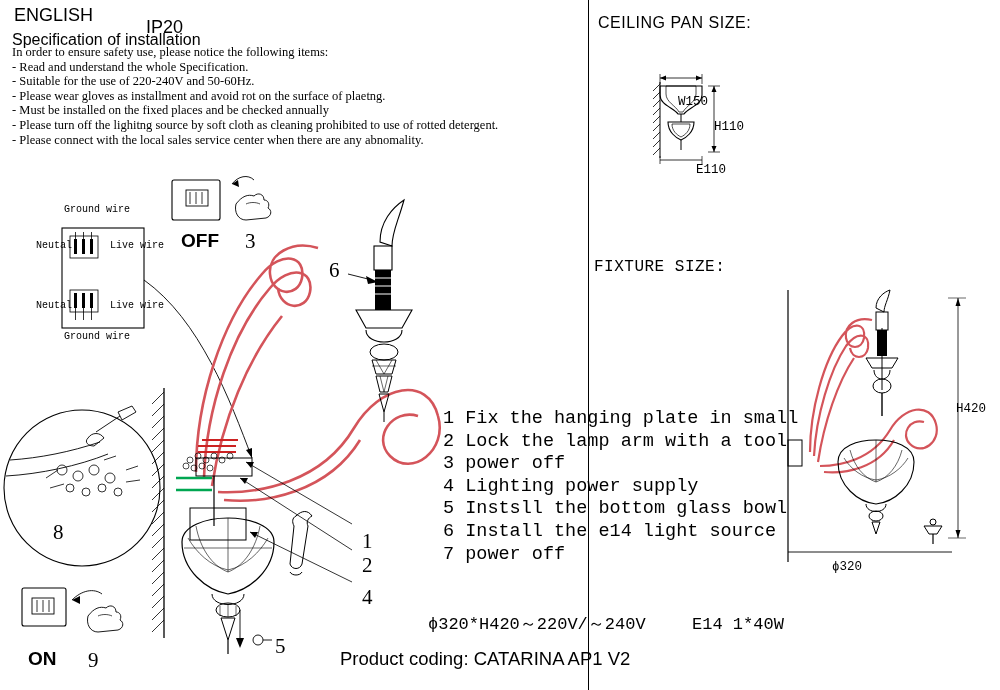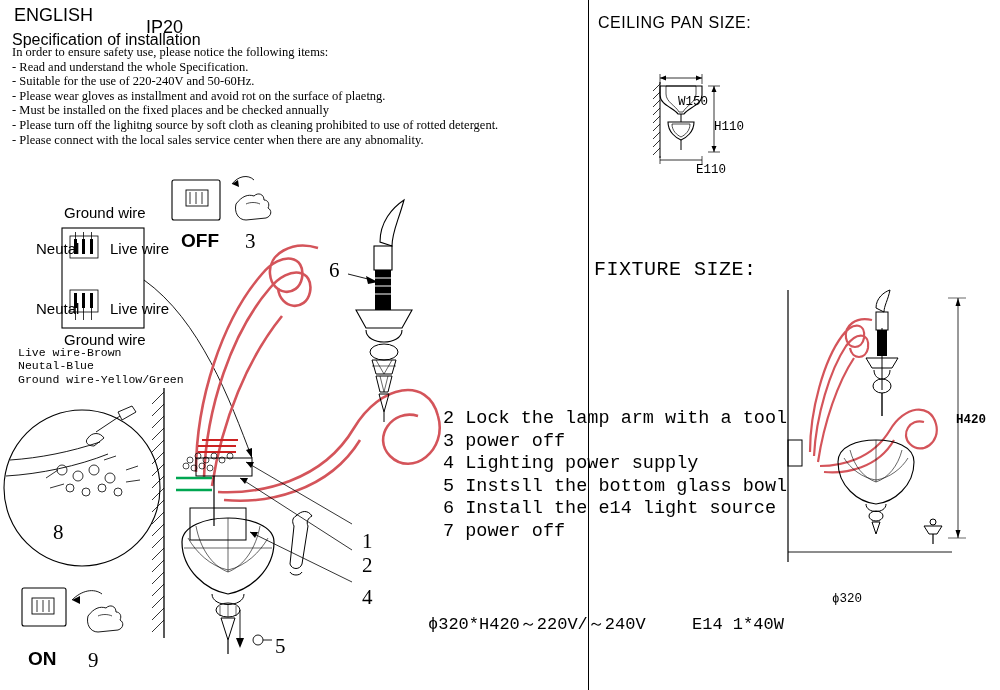--- a/index.html
+++ b/index.html
@@ -55,39 +55,39 @@
 
   
   #ceiling-pan-title {
     left: 598px; top: 14px;
     font-size: 16px;
     font-family: Liberation Sans, sans-serif;
     letter-spacing: .5px;
   }
   #fixture-size-title {
     left: 594px; top: 258px;
-    font-size: 20px;
+    font-size: 16px;
     font-family: "Liberation Mono", monospace;
     letter-spacing: .5px;
   }
 
   
   #ceiling-pan-draw { left: 640px; top: 60px; }
   .dim-label {
     font-family: "Liberation Mono", monospace;
     font-size: 12.5px;
   }
   #pan-w { left: 678px; top: 71px; margin-top: 24px; }
   #pan-h { left: 714px; top: 120px; }
   #pan-e { left: 668px; top: 163px; margin-left: 28px; }
 
   
   #fixture-draw { left: 780px; top: 290px; }
-  #fix-h { left: 956px; top: 413px; font-weight: bold; }
-  #fix-d { left: 832px; top: 592px; }
+  #fix-h { left: 956px; top: 402px; }
+  #fix-d { left: 832px; top: 560px; }
 
   
   #steps {
     left: 443px; top: 408px;
     font-size: 18.5px;
     font-family: "Liberation Mono", monospace;
     line-height: 22.6px;
   }
   #steps div { white-space: nowrap; }
 
@@ -100,22 +100,22 @@
   }
   #spec-line .gap { display:inline-block; width: 26px; }
   #product-coding {
     left: 340px; top: 648px;
     font-size: 18.5px;
     font-family: "Liberation Sans", sans-serif;
   }
 
   
   .wire-lbl {
-    font-family: Liberation Sans, sans-serif;
-    font-size: 15px;
+    font-family: Liberation Mono, monospace;
+    font-size: 10px;
     white-space: nowrap;
   }
   #lbl-ground-top { left: 64px; top: 204px; }
   #lbl-neutral-top { left: 36px; top: 240px; }
   #lbl-live-top { left: 110px; top: 240px; }
   #lbl-neutral-bot { left: 36px; top: 300px; }
   #lbl-live-bot { left: 110px; top: 300px; }
   #lbl-ground-bot { left: 64px; top: 331px; }
   #legend {
     left: 18px; top: 346px;
@@ -467,45 +467,42 @@
     <path d="M88,446 C94,438 100,436 106,438 C110,434 116,436 116,442 C120,442 122,446 120,450 C124,452 124,458 118,460 L98,462 C90,462 86,454 88,446 Z" fill="none" stroke="#000" stroke-width="0.9"></path>
     <path d="M98,446 C102,444 108,444 112,446" stroke="#000" stroke-width="0.7" fill="none"></path>
   </svg>
 
   <div class="abs wire-lbl" id="lbl-ground-top">Ground wire</div>
   <div class="abs wire-lbl" id="lbl-neutral-top">Neutal</div>
   <div class="abs wire-lbl" id="lbl-live-top">Live wire</div>
   <div class="abs wire-lbl" id="lbl-neutral-bot">Neutal</div>
   <div class="abs wire-lbl" id="lbl-live-bot">Live wire</div>
   <div class="abs wire-lbl" id="lbl-ground-bot">Ground wire</div>
-  <div class="abs" id="legend">
-    <div>Live wire-Brown</div>
-    <div>Neutal-Blue</div>
-    <div>Ground wire-Yellow/Green</div>
-  </div>
 
   <div class="abs" id="n-off">OFF</div>
   <div class="abs num" id="n3">3</div>
   <div class="abs num" id="n6">6</div>
   <div class="abs num" id="n1">1</div>
   <div class="abs num" id="n2">2</div>
   <div class="abs num" id="n4">4</div>
   <div class="abs num" id="n5">5</div>
   <div class="abs num" id="n8">8</div>
   <div class="abs num" id="n9">9</div>
   <div class="abs" id="n-on">ON</div>
 
   <div class="abs" id="steps">
+    <div>1 Fix the hanging plate in small</div>
     <div>2 Lock the lamp arm with a tool</div>
     <div>3 power off</div>
     <div>4 Lighting power supply</div>
     <div>5 Instsll the bottom glass bowl</div>
     <div>6 Install the e14 light source</div>
     <div>7 power off</div>
   </div>
 
   <div class="abs" id="spec-line">
     <span>ϕ320*H420～220V/～240V</span>
     <span class="gap"></span>
     <span>E14 1*40W</span>
   </div>
+  <div class="abs" id="product-coding">Product coding: CATARINA AP1 V2</div>
 
 </div>
 
 </body></html>

